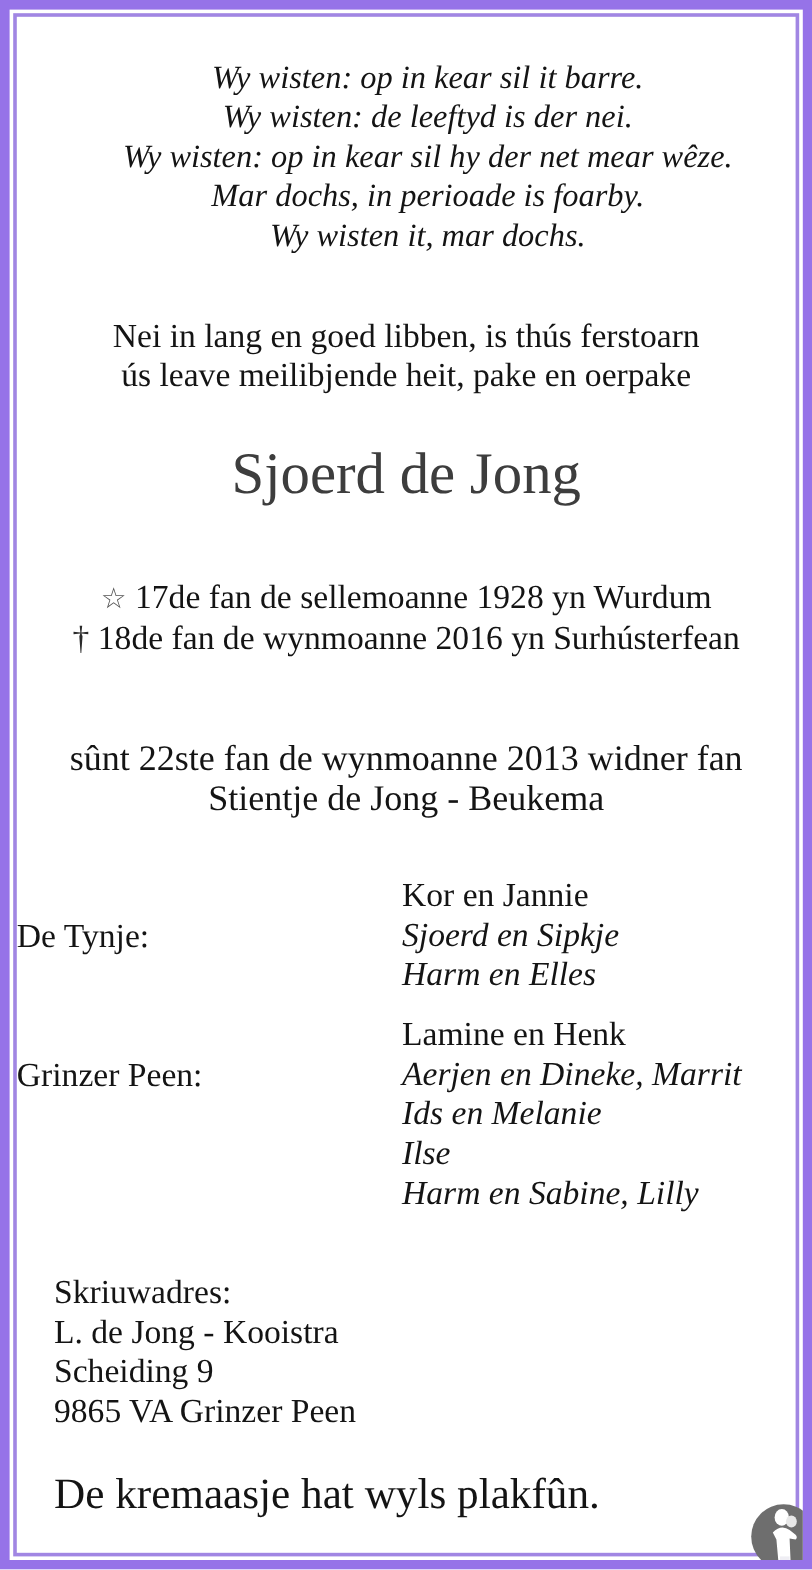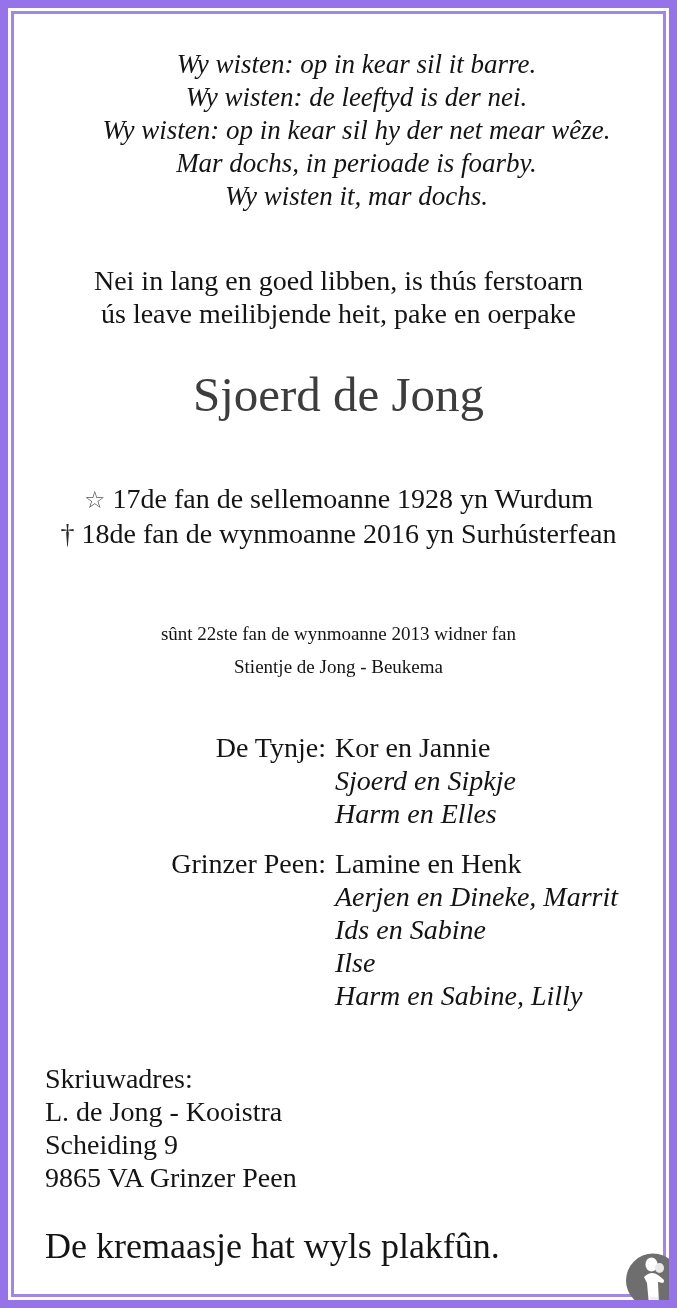--- a/index.html
+++ b/index.html
@@ -64,39 +64,40 @@
     color: #2a2a2a;
   }
   .star-symbol {
     font-family: "DejaVu Sans", sans-serif;
     font-size: 24px;
     color: #555;
   }
   .widower {
     margin-top: 67px;
     text-align: center;
-    font-size: 19px;
+    font-size: 30px;
     line-height: 33px;
   }
   .family {
     margin-top: 48px;
     font-size: 28px;
     line-height: 33px;
   }
   .family-group {
     display: grid;
     grid-template-columns: 312px 1fr;
     column-gap: 9px;
   }
   .family-group + .family-group {
     margin-top: 17px;
   }
   .family-label {
-    text-align: right;
+    text-align: left;
     white-space: nowrap;
+    margin-top: 34px;
   }
   .family-members .member {
     white-space: nowrap;
   }
   .member.italic {
     font-style: italic;
   }
   .address {
     margin-top: 50px;
     margin-left: 31px;
@@ -163,21 +164,21 @@
             <div class="member">Kor en Jannie</div>
             <div class="member italic">Sjoerd en Sipkje</div>
             <div class="member italic">Harm en Elles</div>
           </div>
         </div>
         <div class="family-group">
           <div class="family-label">Grinzer Peen:</div>
           <div class="family-members">
             <div class="member">Lamine en Henk</div>
             <div class="member italic">Aerjen en Dineke, Marrit</div>
-            <div class="member italic">Ids en Sabine</div>
+            <div class="member italic">Ids en Melanie</div>
             <div class="member italic">Ilse</div>
             <div class="member italic">Harm en Sabine, Lilly</div>
           </div>
         </div>
       </div>
 
       <div class="address">
         <div>Skriuwadres:</div>
         <div>L. de Jong - Kooistra</div>
         <div>Scheiding 9</div>

